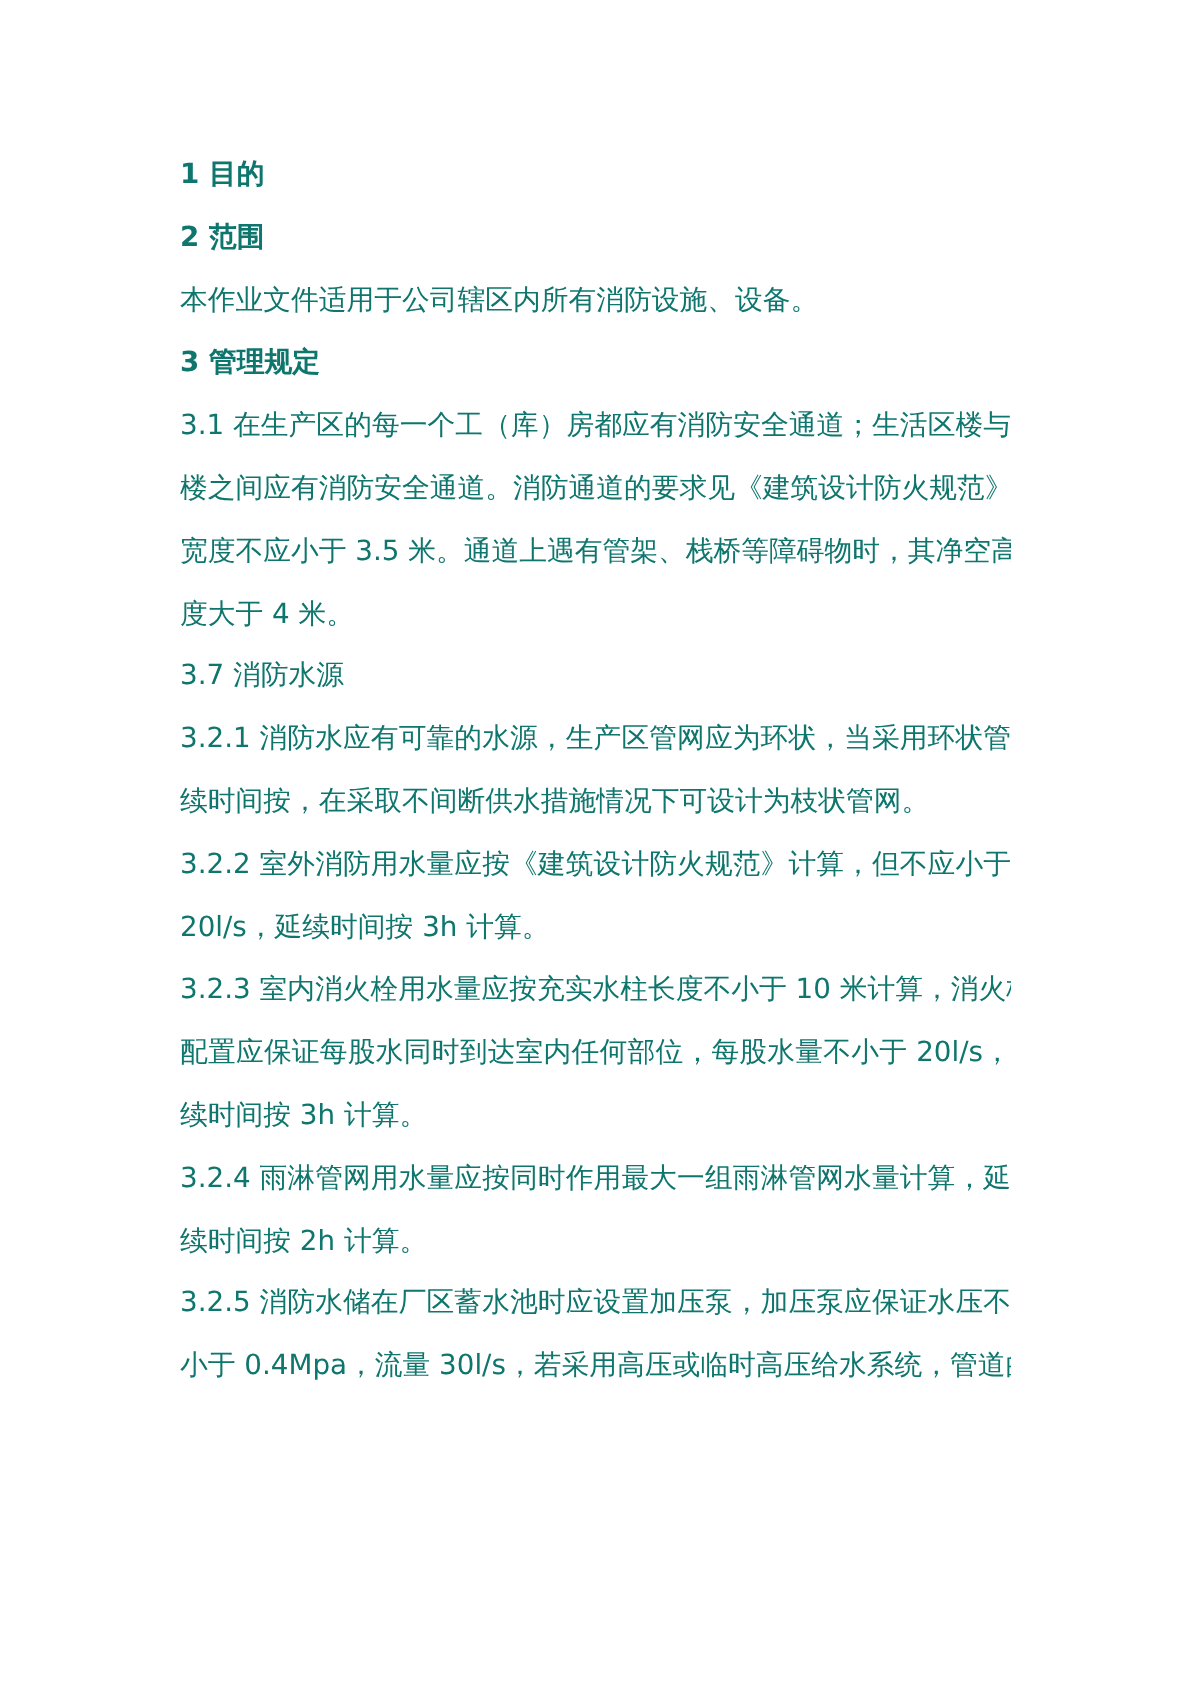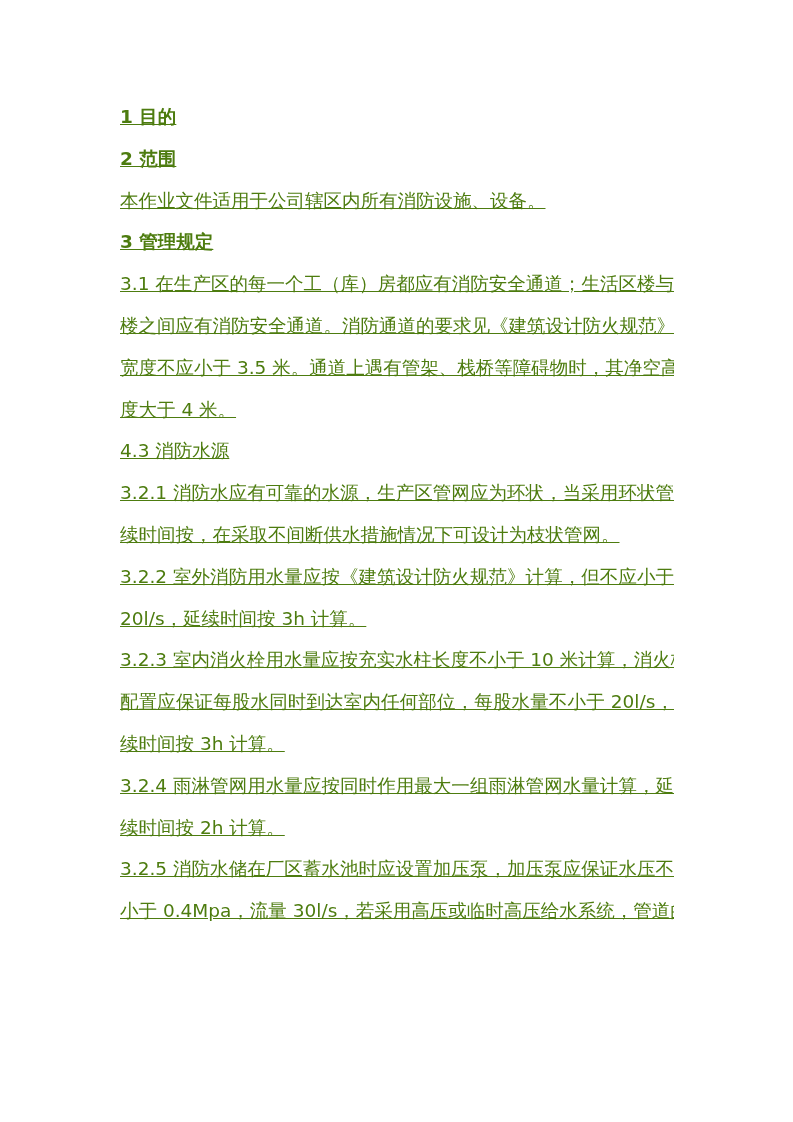--- a/index.html
+++ b/index.html
@@ -5,22 +5,21 @@
   html, body { margin: 0; padding: 0; background: #ffffff; }
   body { width: 793px; height: 1122px; position: relative; overflow: hidden; }
   .page {
     position: absolute;
     left: 120px;
     top: 96px;
     width: 554px;
     font-family: "DejaVu Sans", "Liberation Sans", sans-serif;
     font-size: 18.5px;
     line-height: 41.8px;
-    color: #4d7c0f;
-    text-decoration: underline;
+    color: #0f766e;
   }
   .line {
     height: 41.8px;
     white-space: nowrap;
     overflow: hidden;
   }
   .justify {
     text-align: justify;
     text-align-last: justify;
   }
@@ -36,21 +35,21 @@
   <div class="line heading">2 范围</div>
   <div class="line">本作业文件适用于公司辖区内所有消防设施、设备。</div>
 
   <div class="line heading">3 管理规定</div>
 
   <div class="line justify">3.1 在生产区的每一个工（库）房都应有消防安全通道；生活区楼与</div>
   <div class="line justify">楼之间应有消防安全通道。消防通道的要求见《建筑设计防火规范》，</div>
   <div class="line justify">宽度不应小于 3.5 米。通道上遇有管架、栈桥等障碍物时，其净空高</div>
   <div class="line">度大于 4 米。</div>
 
-  <div class="line">4.3 消防水源</div>
+  <div class="line">3.7 消防水源</div>
 
   <div class="line justify">3.2.1 消防水应有可靠的水源，生产区管网应为环状，当采用环状管</div>
   <div class="line">续时间按，在采取不间断供水措施情况下可设计为枝状管网。</div>
 
   <div class="line justify">3.2.2 室外消防用水量应按《建筑设计防火规范》计算，但不应小于</div>
   <div class="line">20l/s，延续时间按 3h 计算。</div>
 
   <div class="line justify">3.2.3 室内消火栓用水量应按充实水柱长度不小于 10 米计算，消火栓</div>
   <div class="line justify">配置应保证每股水同时到达室内任何部位，每股水量不小于 20l/s，</div>
   <div class="line">续时间按 3h 计算。</div>

